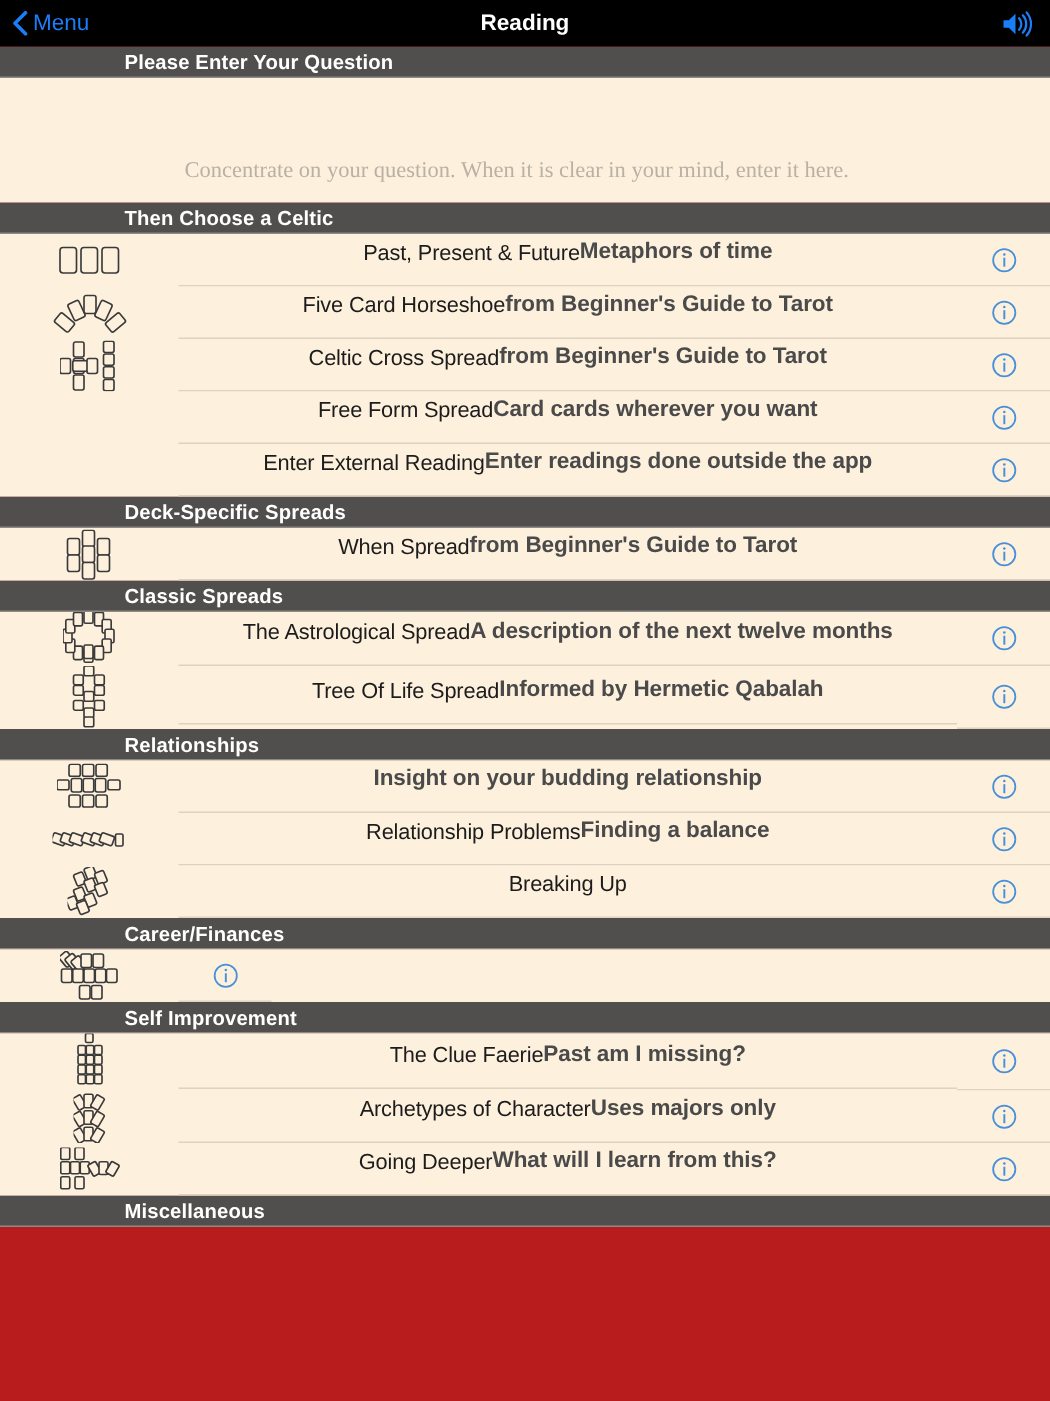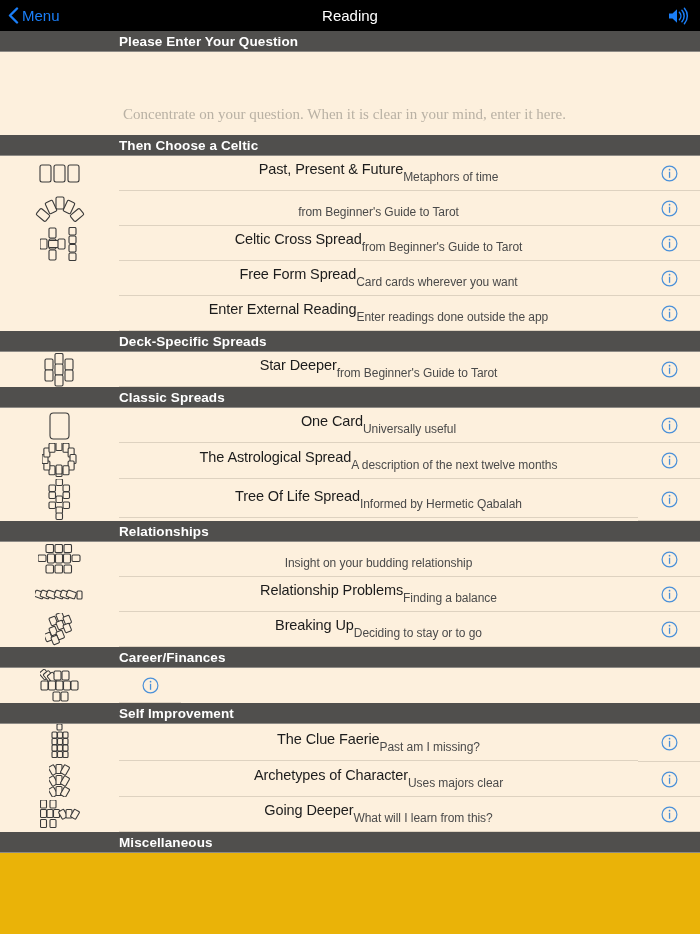--- a/index.html
+++ b/index.html
@@ -3,45 +3,45 @@
 <meta charset="utf-8">
 <style>
   * { box-sizing: border-box; margin:0; padding:0; }
   html,body { width:700px; height:934px; }
   body {
     font-family: "Liberation Sans", sans-serif;
     background:#fdf0dd;
     overflow:hidden;
     -webkit-font-smoothing:antialiased;
   }
-  .app { width:700px; height:934px; position:relative; background:#eab308; }
+  .app { width:700px; height:934px; position:relative; background:#b91c1c; }
 
   
   .navbar {
     height:31px; background:#000; color:#fff;
     display:flex; align-items:center; position:relative;
   }
   .nav-back {
     display:flex; align-items:center; gap:3px;
     color:#1a7ef7; font-size:15px; padding-left:8px; cursor:pointer;
   }
   .chev { width:11px; height:17px; display:block; }
   .nav-title {
     position:absolute; left:0; right:0; text-align:center;
-    font-size:15px; font-weight:normal; color:#fff; pointer-events:none;
+    font-size:15px; font-weight:bold; color:#fff; pointer-events:none;
   }
   .nav-right { margin-left:auto; padding-right:11px; display:flex; align-items:center; }
   .spk { width:22px; height:18px; display:block; }
 
   
   .sec-head {
     background:#504f4d; color:#fff;
     font-size:13.5px; font-weight:bold;
     height:21px; line-height:21px;
-    padding-left:119px;
+    padding-left:83px;
     letter-spacing:0.1px;
     border-bottom:1px solid #8d8a85;
   }
 
   
   .question-area {
     height:83px; background:#fdf0dd; position:relative;
   }
   .question-placeholder {
     position:absolute; left:123px; top:54px;
@@ -68,23 +68,22 @@
     padding:5px 0 6px 0;
     border-bottom:1px solid #ded2c0;
     display:flex; flex-direction:row; justify-content:center;
     min-height:35px;
   }
   .row .title {
     font-size:14.5px; color:#1c1c1c; line-height:16px;
     letter-spacing:-0.1px;
   }
   .row .subtitle {
-    font-size:12px; color:#4a4a4a; line-height:13px; font-weight:normal;
+    font-size:15px; color:#4a4a4a; line-height:13px; font-weight:bold;
     letter-spacing:-0.05px;
-    margin-top:10px;
   }
   .row .info-cell {
     width:62px; flex:0 0 62px;
     display:flex; align-items:center; justify-content:center;
     align-self:stretch;
     border-bottom:1px solid #ded2c0;
   }
   .info-btn { width:17px; height:17px; display:block; cursor:pointer; }
 
   
@@ -149,20 +148,21 @@
           <div class="icon-cell">
             <svg class="thumb" width="50" height="32" viewBox="0 0 50 32">
               <rect x="4" y="16" width="8" height="12" rx="1.44" ry="1.44" fill="#fdf0dd" stroke="#3a3a3a" stroke-width="1.1" transform="rotate(-50 8 22)"></rect>
               <rect x="12" y="8" width="8" height="12" rx="1.44" ry="1.44" fill="#fdf0dd" stroke="#3a3a3a" stroke-width="1.1" transform="rotate(-25 16 14)"></rect>
               <rect x="21" y="4" width="8" height="12" rx="1.44" ry="1.44" fill="#fdf0dd" stroke="#3a3a3a" stroke-width="1.1"></rect>
               <rect x="30" y="8" width="8" height="12" rx="1.44" ry="1.44" fill="#fdf0dd" stroke="#3a3a3a" stroke-width="1.1" transform="rotate(25 34 14)"></rect>
               <rect x="38" y="16" width="8" height="12" rx="1.44" ry="1.44" fill="#fdf0dd" stroke="#3a3a3a" stroke-width="1.1" transform="rotate(50 42 22)"></rect>
             </svg>
           </div>
           <div class="text-cell">
+            <div class="title">Five Card Horseshoe</div>
             <div class="subtitle">from Beginner's Guide to Tarot</div>
           </div>
           <div class="info-cell">
             <svg class="info-btn" viewBox="0 0 17 17">
   <circle cx="8.5" cy="8.5" r="7.4" fill="none" stroke="#4a90d9" stroke-width="1.2"></circle>
   <rect x="7.9" y="6.8" width="1.3" height="6" fill="#4a90d9"></rect>
   <circle cx="8.55" cy="4.7" r="0.85" fill="#4a90d9"></circle>
 </svg>
           </div>
         </div>
@@ -230,52 +230,34 @@
               <rect x="11" y="0.5" width="8" height="11" rx="1.44" ry="1.44" fill="#fdf0dd" stroke="#3a3a3a" stroke-width="1.1"></rect>
               <rect x="1" y="6" width="8" height="11" rx="1.44" ry="1.44" fill="#fdf0dd" stroke="#3a3a3a" stroke-width="1.1"></rect>
               <rect x="21" y="6" width="8" height="11" rx="1.44" ry="1.44" fill="#fdf0dd" stroke="#3a3a3a" stroke-width="1.1"></rect>
               <rect x="11" y="11" width="8" height="11" rx="1.44" ry="1.44" fill="#fdf0dd" stroke="#3a3a3a" stroke-width="1.1"></rect>
               <rect x="1" y="17" width="8" height="11" rx="1.44" ry="1.44" fill="#fdf0dd" stroke="#3a3a3a" stroke-width="1.1"></rect>
               <rect x="21" y="17" width="8" height="11" rx="1.44" ry="1.44" fill="#fdf0dd" stroke="#3a3a3a" stroke-width="1.1"></rect>
               <rect x="11" y="22" width="8" height="11" rx="1.44" ry="1.44" fill="#fdf0dd" stroke="#3a3a3a" stroke-width="1.1"></rect>
             </svg>
           </div>
           <div class="text-cell">
-            <div class="title">Star Deeper</div>
+            <div class="title">When Spread</div>
             <div class="subtitle">from Beginner's Guide to Tarot</div>
           </div>
           <div class="info-cell">
             <svg class="info-btn" viewBox="0 0 17 17">
   <circle cx="8.5" cy="8.5" r="7.4" fill="none" stroke="#4a90d9" stroke-width="1.2"></circle>
   <rect x="7.9" y="6.8" width="1.3" height="6" fill="#4a90d9"></rect>
   <circle cx="8.55" cy="4.7" r="0.85" fill="#4a90d9"></circle>
 </svg>
           </div>
         </div>
       </div>
       <div class="sec-head">Classic Spreads</div>
       <div class="rows">
-        <div class="row">
-          <div class="icon-cell">
-            <svg class="thumb" width="24" height="30" viewBox="0 0 24 30">
-              <rect x="2" y="2" width="19" height="26" rx="3.42" ry="3.42" fill="#fdf0dd" stroke="#3a3a3a" stroke-width="1.1"></rect>
-            </svg>
-          </div>
-          <div class="text-cell">
-            <div class="title">One Card</div>
-            <div class="subtitle">Universally useful</div>
-          </div>
-          <div class="info-cell">
-            <svg class="info-btn" viewBox="0 0 17 17">
-  <circle cx="8.5" cy="8.5" r="7.4" fill="none" stroke="#4a90d9" stroke-width="1.2"></circle>
-  <rect x="7.9" y="6.8" width="1.3" height="6" fill="#4a90d9"></rect>
-  <circle cx="8.55" cy="4.7" r="0.85" fill="#4a90d9"></circle>
-</svg>
-          </div>
-        </div>
         <div class="row">
           <div class="icon-cell">
             <svg class="thumb" width="36" height="36" viewBox="0 0 36 36">
               <rect x="14" y="-1.5" width="6" height="9" rx="1.08" ry="1.08" fill="#fdf0dd" stroke="#3a3a3a" stroke-width="1.1"></rect>
               <rect x="21" y="0.24166975080229847" width="6" height="9" rx="1.08" ry="1.08" fill="#fdf0dd" stroke="#3a3a3a" stroke-width="1.1"></rect>
               <rect x="26.124355652982143" y="5" width="6" height="9" rx="1.08" ry="1.08" fill="#fdf0dd" stroke="#3a3a3a" stroke-width="1.1"></rect>
               <rect x="28" y="11.5" width="6" height="9" rx="1.08" ry="1.08" fill="#fdf0dd" stroke="#3a3a3a" stroke-width="1.1"></rect>
               <rect x="26.124355652982143" y="18" width="6" height="9" rx="1.08" ry="1.08" fill="#fdf0dd" stroke="#3a3a3a" stroke-width="1.1"></rect>
               <rect x="21" y="22.7583302491977" width="6" height="9" rx="1.08" ry="1.08" fill="#fdf0dd" stroke="#3a3a3a" stroke-width="1.1"></rect>
               <rect x="14" y="24.5" width="6" height="9" rx="1.08" ry="1.08" fill="#fdf0dd" stroke="#3a3a3a" stroke-width="1.1"></rect>
@@ -389,21 +371,20 @@
               <rect x="12" y="8" width="6.5" height="8" rx="1.17" ry="1.17" fill="#fdf0dd" stroke="#3a3a3a" stroke-width="1.1" transform="rotate(-22 15.25 12)"></rect>
               <rect x="19" y="11" width="6.5" height="8" rx="1.17" ry="1.17" fill="#fdf0dd" stroke="#3a3a3a" stroke-width="1.1" transform="rotate(-22 22.25 15)"></rect>
               <rect x="5" y="14" width="6.5" height="8" rx="1.17" ry="1.17" fill="#fdf0dd" stroke="#3a3a3a" stroke-width="1.1" transform="rotate(-22 8.25 18)"></rect>
               <rect x="12" y="18" width="6.5" height="8" rx="1.17" ry="1.17" fill="#fdf0dd" stroke="#3a3a3a" stroke-width="1.1" transform="rotate(-22 15.25 22)"></rect>
               <rect x="0" y="20" width="6.5" height="8" rx="1.17" ry="1.17" fill="#fdf0dd" stroke="#3a3a3a" stroke-width="1.1" transform="rotate(-22 3.25 24)"></rect>
               <rect x="7" y="23" width="6.5" height="8" rx="1.17" ry="1.17" fill="#fdf0dd" stroke="#3a3a3a" stroke-width="1.1" transform="rotate(-22 10.25 27)"></rect>
             </svg>
           </div>
           <div class="text-cell">
             <div class="title">Breaking Up</div>
-            <div class="subtitle">Deciding to stay or to go</div>
           </div>
           <div class="info-cell">
             <svg class="info-btn" viewBox="0 0 17 17">
   <circle cx="8.5" cy="8.5" r="7.4" fill="none" stroke="#4a90d9" stroke-width="1.2"></circle>
   <rect x="7.9" y="6.8" width="1.3" height="6" fill="#4a90d9"></rect>
   <circle cx="8.55" cy="4.7" r="0.85" fill="#4a90d9"></circle>
 </svg>
           </div>
         </div>
       </div>
@@ -476,21 +457,21 @@
               <rect x="1" y="13.5" width="6" height="9" rx="1.08" ry="1.08" fill="#fdf0dd" stroke="#3a3a3a" stroke-width="1.1" transform="rotate(-30 4 18)"></rect>
               <rect x="7" y="12.5" width="6" height="9" rx="1.08" ry="1.08" fill="#fdf0dd" stroke="#3a3a3a" stroke-width="1.1"></rect>
               <rect x="13" y="13.5" width="6" height="9" rx="1.08" ry="1.08" fill="#fdf0dd" stroke="#3a3a3a" stroke-width="1.1" transform="rotate(30 16 18)"></rect>
               <rect x="1" y="24.5" width="6" height="9" rx="1.08" ry="1.08" fill="#fdf0dd" stroke="#3a3a3a" stroke-width="1.1" transform="rotate(-30 4 29)"></rect>
               <rect x="7" y="23.5" width="6" height="9" rx="1.08" ry="1.08" fill="#fdf0dd" stroke="#3a3a3a" stroke-width="1.1"></rect>
               <rect x="13" y="24.5" width="6" height="9" rx="1.08" ry="1.08" fill="#fdf0dd" stroke="#3a3a3a" stroke-width="1.1" transform="rotate(30 16 29)"></rect>
             </svg>
           </div>
           <div class="text-cell">
             <div class="title">Archetypes of Character</div>
-            <div class="subtitle">Uses majors clear</div>
+            <div class="subtitle">Uses majors only</div>
           </div>
           <div class="info-cell">
             <svg class="info-btn" viewBox="0 0 17 17">
   <circle cx="8.5" cy="8.5" r="7.4" fill="none" stroke="#4a90d9" stroke-width="1.2"></circle>
   <rect x="7.9" y="6.8" width="1.3" height="6" fill="#4a90d9"></rect>
   <circle cx="8.55" cy="4.7" r="0.85" fill="#4a90d9"></circle>
 </svg>
           </div>
         </div>
         <div class="row">

